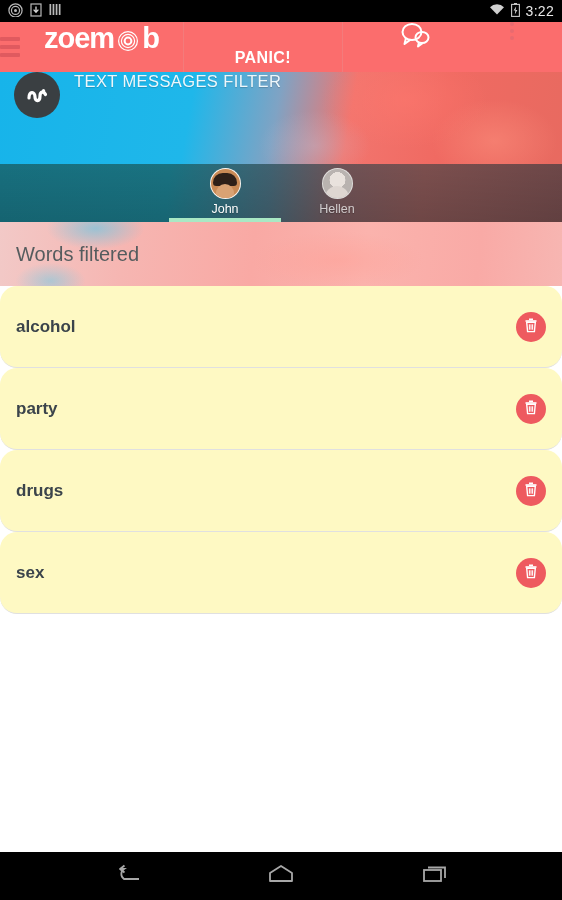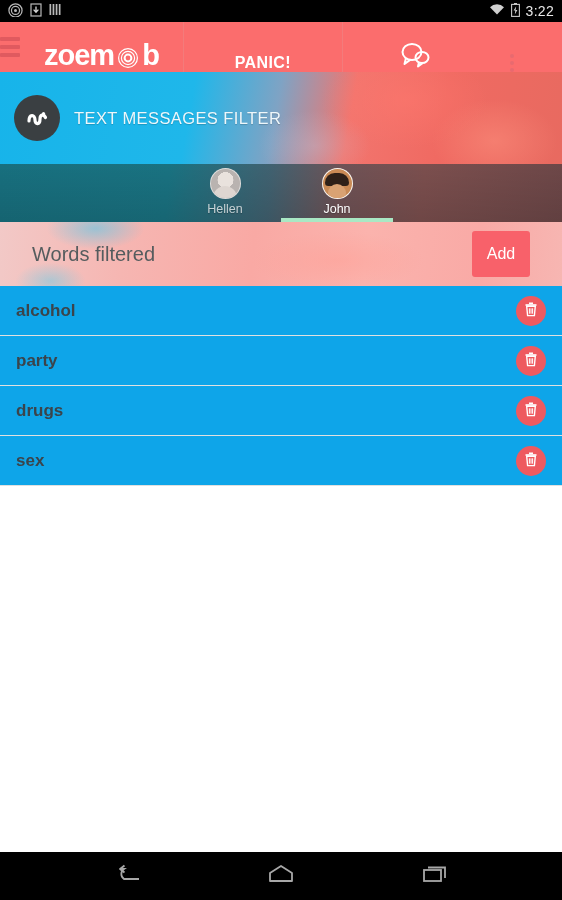--- a/index.html
+++ b/index.html
@@ -16,21 +16,21 @@
     height:22px; background:#000; color:#d6d6d6;
     display:flex; align-items:center; padding:0 8px;
     font-size:13px;
   }
   .sb-left{display:flex; align-items:center; gap:7px;}
   .sb-right{margin-left:auto; display:flex; align-items:center; gap:6px;}
   .sb-time{font-size:14px; color:#e8e8e8; letter-spacing:.3px;}
 
   
   .appbar{
-    height:50px; background:#fb6d6d; display:flex; align-items:flex-end;
+    height:50px; background:#fb6d6d; display:flex; align-items:flex-start;
     position:relative;
   }
   .hamburger{
     width:28px; height:50px; display:flex; flex-direction:column;
     justify-content:center; gap:4px; padding-left:0px;
   }
   .hamburger span{display:block; width:20px; height:4px; background:#e05a5f; border-radius:1px;}
   .logo{
     display:flex; align-items:center; margin-left:16px;
     font-size:29px; font-weight:bold; color:#ffffff; letter-spacing:-1px;
@@ -48,21 +48,21 @@
   .overflow{
     width:46px; display:flex; flex-direction:column; align-items:center;
     justify-content:center; gap:3px;
   }
   .overflow i{width:4px; height:4px; background:#e86a6f; border-radius:50%; display:block;}
 
   
   .banner{
     height:92px; position:relative; overflow:hidden;
     background:linear-gradient(100deg,#17b4ea 0%,#1fb7ea 34%,#7fa3c4 49%,#f2756e 62%,#f06a62 78%,#e86a60 100%);
-    display:flex; align-items:center; padding:0 14px;
+    display:flex; align-items:flex-start; padding:0 14px;
   }
   .banner::after{
     content:""; position:absolute; inset:0;
     background:
       radial-gradient(ellipse 120px 70px at 72% 30%, rgba(255,120,110,.55), transparent 70%),
       radial-gradient(ellipse 90px 60px at 88% 75%, rgba(255,150,130,.45), transparent 70%),
       radial-gradient(ellipse 80px 50px at 56% 80%, rgba(200,200,220,.3), transparent 70%);
     pointer-events:none;
   }
   .banner-icon{
@@ -115,21 +115,21 @@
     text-shadow:0 1px 1px rgba(0,0,0,.25);
   }
   .tab.active .tab-label{color:#ffffff;}
   .tab.active .avatar{border-color:rgba(255,255,255,.9);}
   .tab-underline{
     position:absolute; bottom:0; left:0; width:112px; height:4px; background:#a9e8c4;
   }
 
   
   .section{
-    height:64px; display:flex; align-items:center; padding:0 32px;
+    height:64px; display:flex; align-items:center; padding:0 16px;
     position:relative; overflow:hidden;
     background:linear-gradient(95deg,#f2c9c7 0%,#f6b6b2 22%,#f9a9a4 45%,#fbb3ad 65%,#f9aaa6 85%,#f7b6b2 100%);
   }
   .section::before{
     content:""; position:absolute; inset:0;
     background:
       radial-gradient(ellipse 70px 30px at 17% 10%, rgba(80,200,235,.55), transparent 70%),
       radial-gradient(ellipse 50px 26px at 9% 92%, rgba(90,205,235,.45), transparent 70%),
       radial-gradient(ellipse 120px 40px at 60% 60%, rgba(255,160,150,.5), transparent 72%);
     pointer-events:none;
@@ -139,22 +139,22 @@
   }
   .add-btn{
     margin-left:auto; position:relative; z-index:2;
     background:#f8616a; color:#ffffff; border:none; border-radius:3px;
     width:58px; height:46px; font-size:16px; font-family:inherit; cursor:pointer;
   }
 
   
   .list{background:#fff;}
   .row{
-    height:50px; display:flex; align-items:center; padding:0 16px;
-    border-bottom:1px solid #e0e0e0; background:#0ea5e9;
+    height:82px; display:flex; align-items:center; padding:0 16px;
+    border-bottom:1px solid #e0e0e0; background:#fef9c3;border-radius:17px;
   }
   .row-label{font-size:17px; font-weight:bold; color:#3b444b;}
   .del-btn{
     margin-left:auto; width:30px; height:30px; border-radius:50%;
     background:#ee5a5f; display:flex; align-items:center; justify-content:center;
     border:none; cursor:pointer;
   }
 
   
   .navbar{
@@ -255,34 +255,33 @@
       <path d="M6 15 C6 8, 12 8, 12 14 C12 19, 17 19, 17 13 C17 8, 21 8, 22.5 11.5" fill="none" stroke="#ffffff" stroke-width="3.2" stroke-linecap="round"></path>
       <circle cx="20.5" cy="7.5" r="1.6" fill="#ffffff"></circle>
     </svg>
   </div>
   <div class="banner-text">
     <div class="banner-title">TEXT MESSAGES FILTER</div>
   </div>
 </div>
 
 <div class="tabs">
-  <div class="tab">
-    <div class="avatar av-hellen"></div>
-    <div class="tab-label">Hellen</div>
-  </div>
   <div class="tab active">
     <div class="avatar av-john"></div>
     <div class="tab-label">John</div>
     <div class="tab-underline"></div>
   </div>
+  <div class="tab">
+    <div class="avatar av-hellen"></div>
+    <div class="tab-label">Hellen</div>
+  </div>
 </div>
 
 <div class="section">
   <div class="section-title">Words filtered</div>
-  <button class="add-btn">Add</button>
 </div>
 
 <div class="list">
 
   <div class="row">
     <span class="row-label">alcohol</span>
     <button class="del-btn">
       <span>
         <svg width="14" height="15" viewBox="0 0 14 15">
           <rect x="1.5" y="2.2" width="11" height="1.6" fill="#ffffff"></rect>

